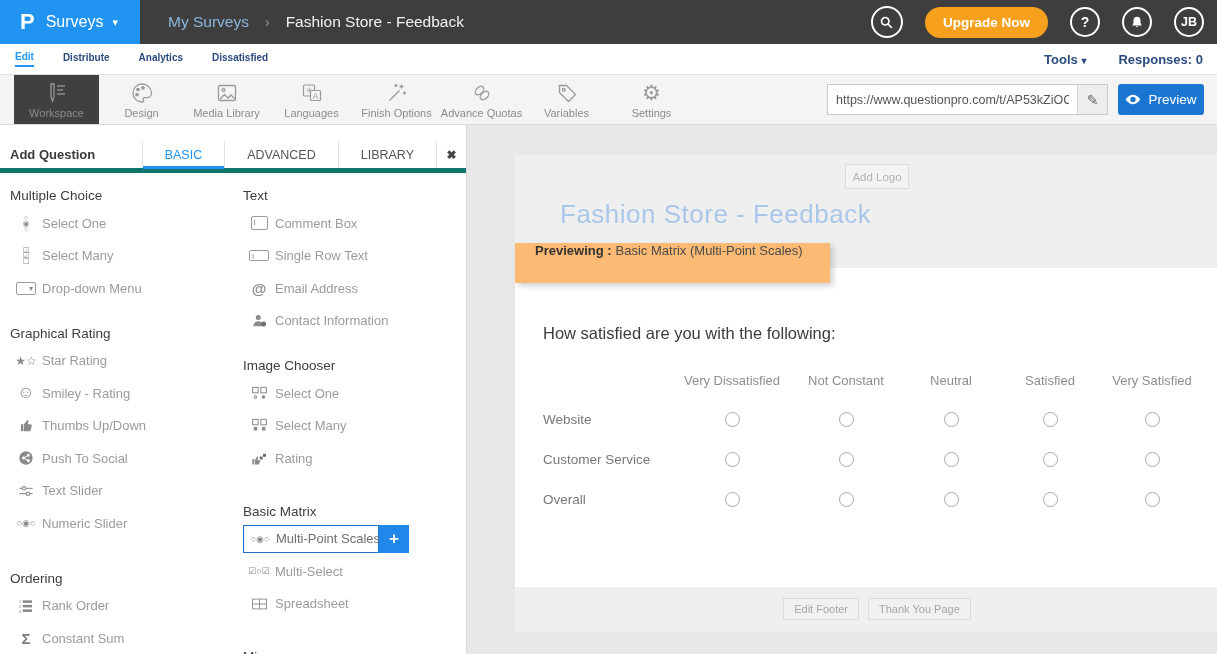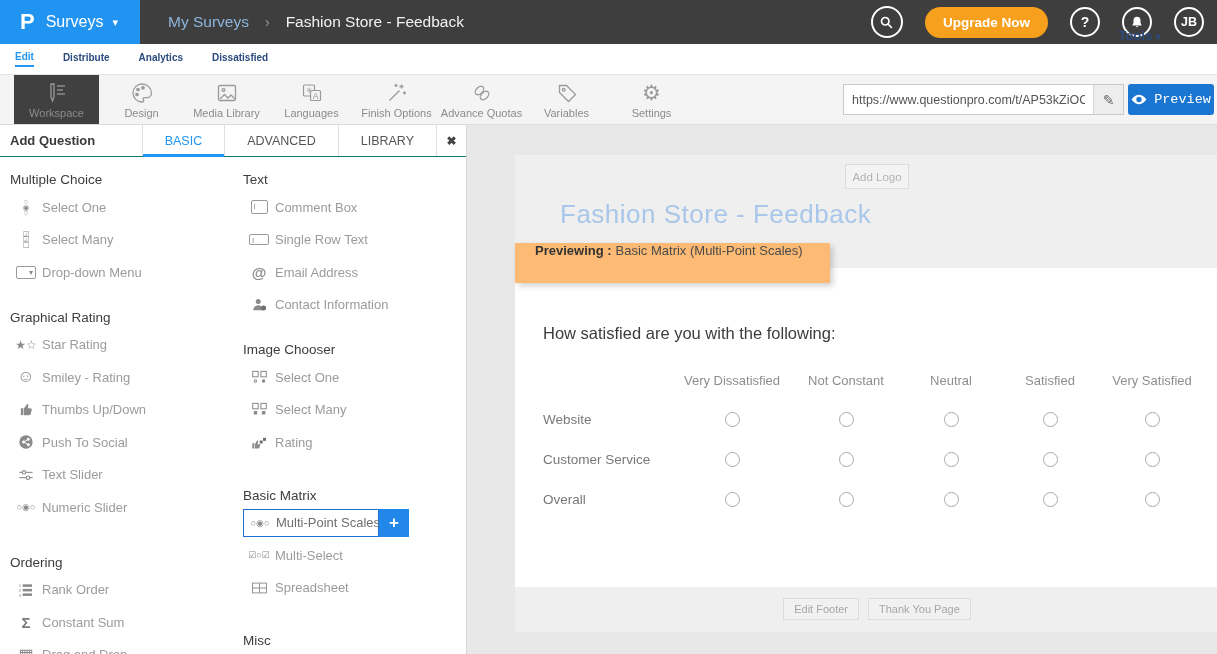--- a/index.html
+++ b/index.html
@@ -25,51 +25,51 @@
   .circle-btn.search { width:32px; height:32px; }
   .upgrade-btn { background:#f7a01d; color:#fff; font-size:13.5px; font-weight:bold;
     border:none; border-radius:16px; height:31px; padding:0 18px; cursor:pointer; }
 
   
   .subnav { height:31px; background:#fff; border-bottom:1px solid #e3e3e3; display:flex;
     align-items:center; padding:0 14px 0 15px; flex-shrink:0; }
   .subnav-item { font-size:10px; font-weight:bold; color:#2b4a7e; margin-right:29px;
     cursor:pointer; padding-bottom:3px; }
   .subnav-item.active { color:#2196f3; border-bottom:2px solid #2196f3; }
-  .subnav-right { margin-left:auto; display:flex; align-items:flex-start; gap:32px;flex-direction:column; }
+  .subnav-right { margin-left:auto; display:flex; align-items:flex-end; gap:32px; }
   .tools { font-size:13px; font-weight:bold; color:#2b4a7e; cursor:pointer; }
   .tools .caret-n { font-size:10px; }
   .responses { font-size:13px; font-weight:bold; color:#2b4a7e; }
 
   
   .toolbar { height:50px; background:#f5f4f4; border-bottom:1px solid #dcdcdc; display:flex;
     align-items:center; padding-left:14px; flex-shrink:0; }
   .tool-item { width:85px; height:49px; display:flex; flex-direction:column; align-items:center;
     justify-content:center; cursor:pointer; gap:2px; }
   .tool-item.active { background:#404040; }
   .tool-icon { height:24px; display:flex; align-items:center; justify-content:center; color:#9a9a9a; }
   .tool-label { font-size:11px; color:#8b8b8b; white-space:nowrap; }
   .gear-glyph { font-size:21px; line-height:21px; }
-  .toolbar-right { margin-left:auto; display:flex; align-items:flex-end; gap:4px; padding-right:3px; }
+  .toolbar-right { margin-left:auto; display:flex; align-items:flex-end; gap:10px; padding-right:13px; }
   .url-group { display:flex; height:31px; border:1px solid #c9c9c9; background:#fff; width:281px; }
   .url-input { border:none; outline:none; flex:1; font-size:12.5px; color:#555; padding:0 8px;
     font-family:"Liberation Sans", sans-serif; }
   .url-edit { width:30px; background:#ededed; border-left:1px solid #d6d6d6; display:flex;
     align-items:center; justify-content:center; color:#666; font-size:14px; cursor:pointer; }
   .preview-btn { width:86px; height:31px; background:#1b76d1; border:none; border-radius:3px;
     color:#fff; font-size:13.5px; display:flex; align-items:center; justify-content:center;
-    gap:7px; cursor:pointer; font-family:Liberation Mono, monospace; }
+    gap:7px; cursor:pointer; font-family:Liberation Sans, sans-serif; }
 
   
   .main-body { display:flex; height:529px; flex-shrink:0; }
 
   
   .panel { width:467px; background:#fff; border-right:1px solid #d8d8d8; flex-shrink:0;
     display:flex; flex-direction:column; }
-  .panel-header { height:32px; border-bottom:1px solid #0f766e; display:flex; align-items:stretch; }
+  .panel-header { height:32px; border-bottom:5px solid #0f766e; display:flex; align-items:stretch;margin-top:16px; }
   .panel-title { font-size:13px; font-weight:bold; color:#3a3a3a; display:flex; align-items:center;
     padding-left:10px; flex:1; }
   .tab { display:flex; align-items:center; justify-content:center; font-size:12.5px; color:#555;
     border-left:1px solid #e0e0e0; cursor:pointer; padding:0 22px; position:relative; }
   .tab.active { color:#2196f3; }
   .tab.active::after { content:""; position:absolute; left:0; right:0; bottom:-1px; height:3px; background:#2196f3; }
   .panel-close { width:30px; display:flex; align-items:center; justify-content:center;
     border-left:1px solid #e0e0e0; color:#444; font-size:12px; cursor:pointer; font-weight:bold; }
   .panel-cols { display:flex; flex:1; overflow:hidden; }
   .pcol { width:235px; padding:12px 0 0 10px; }

